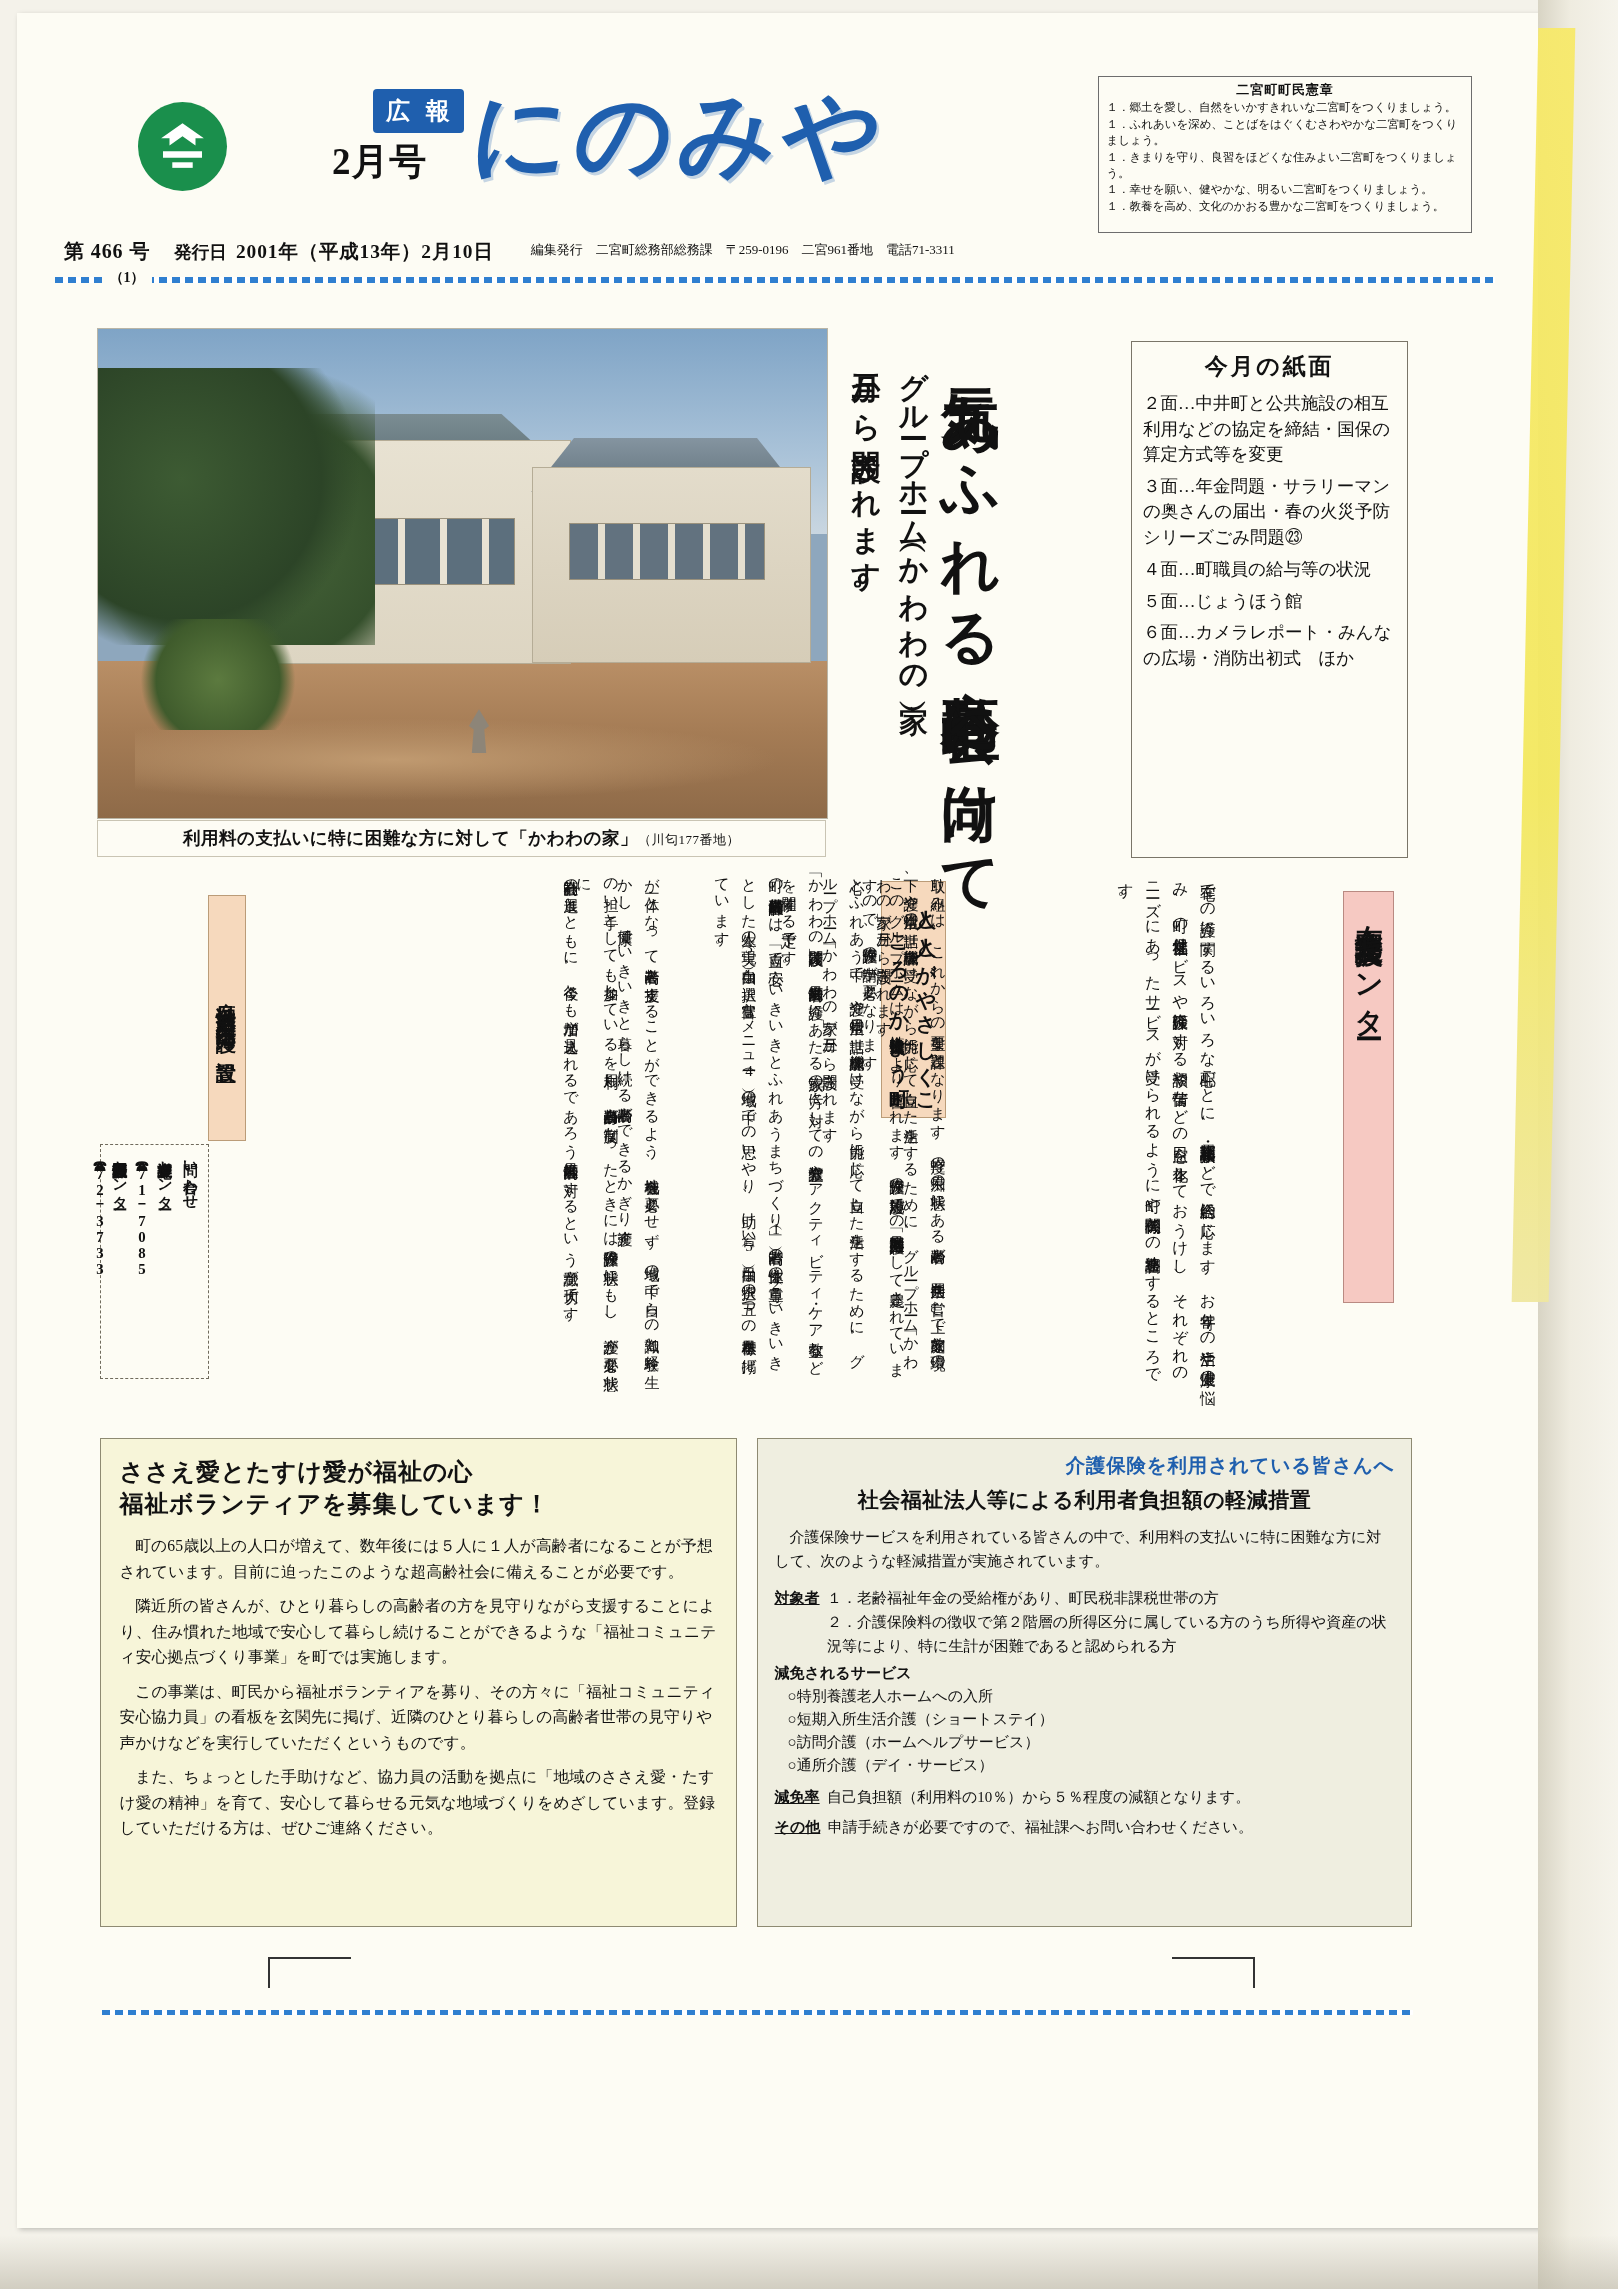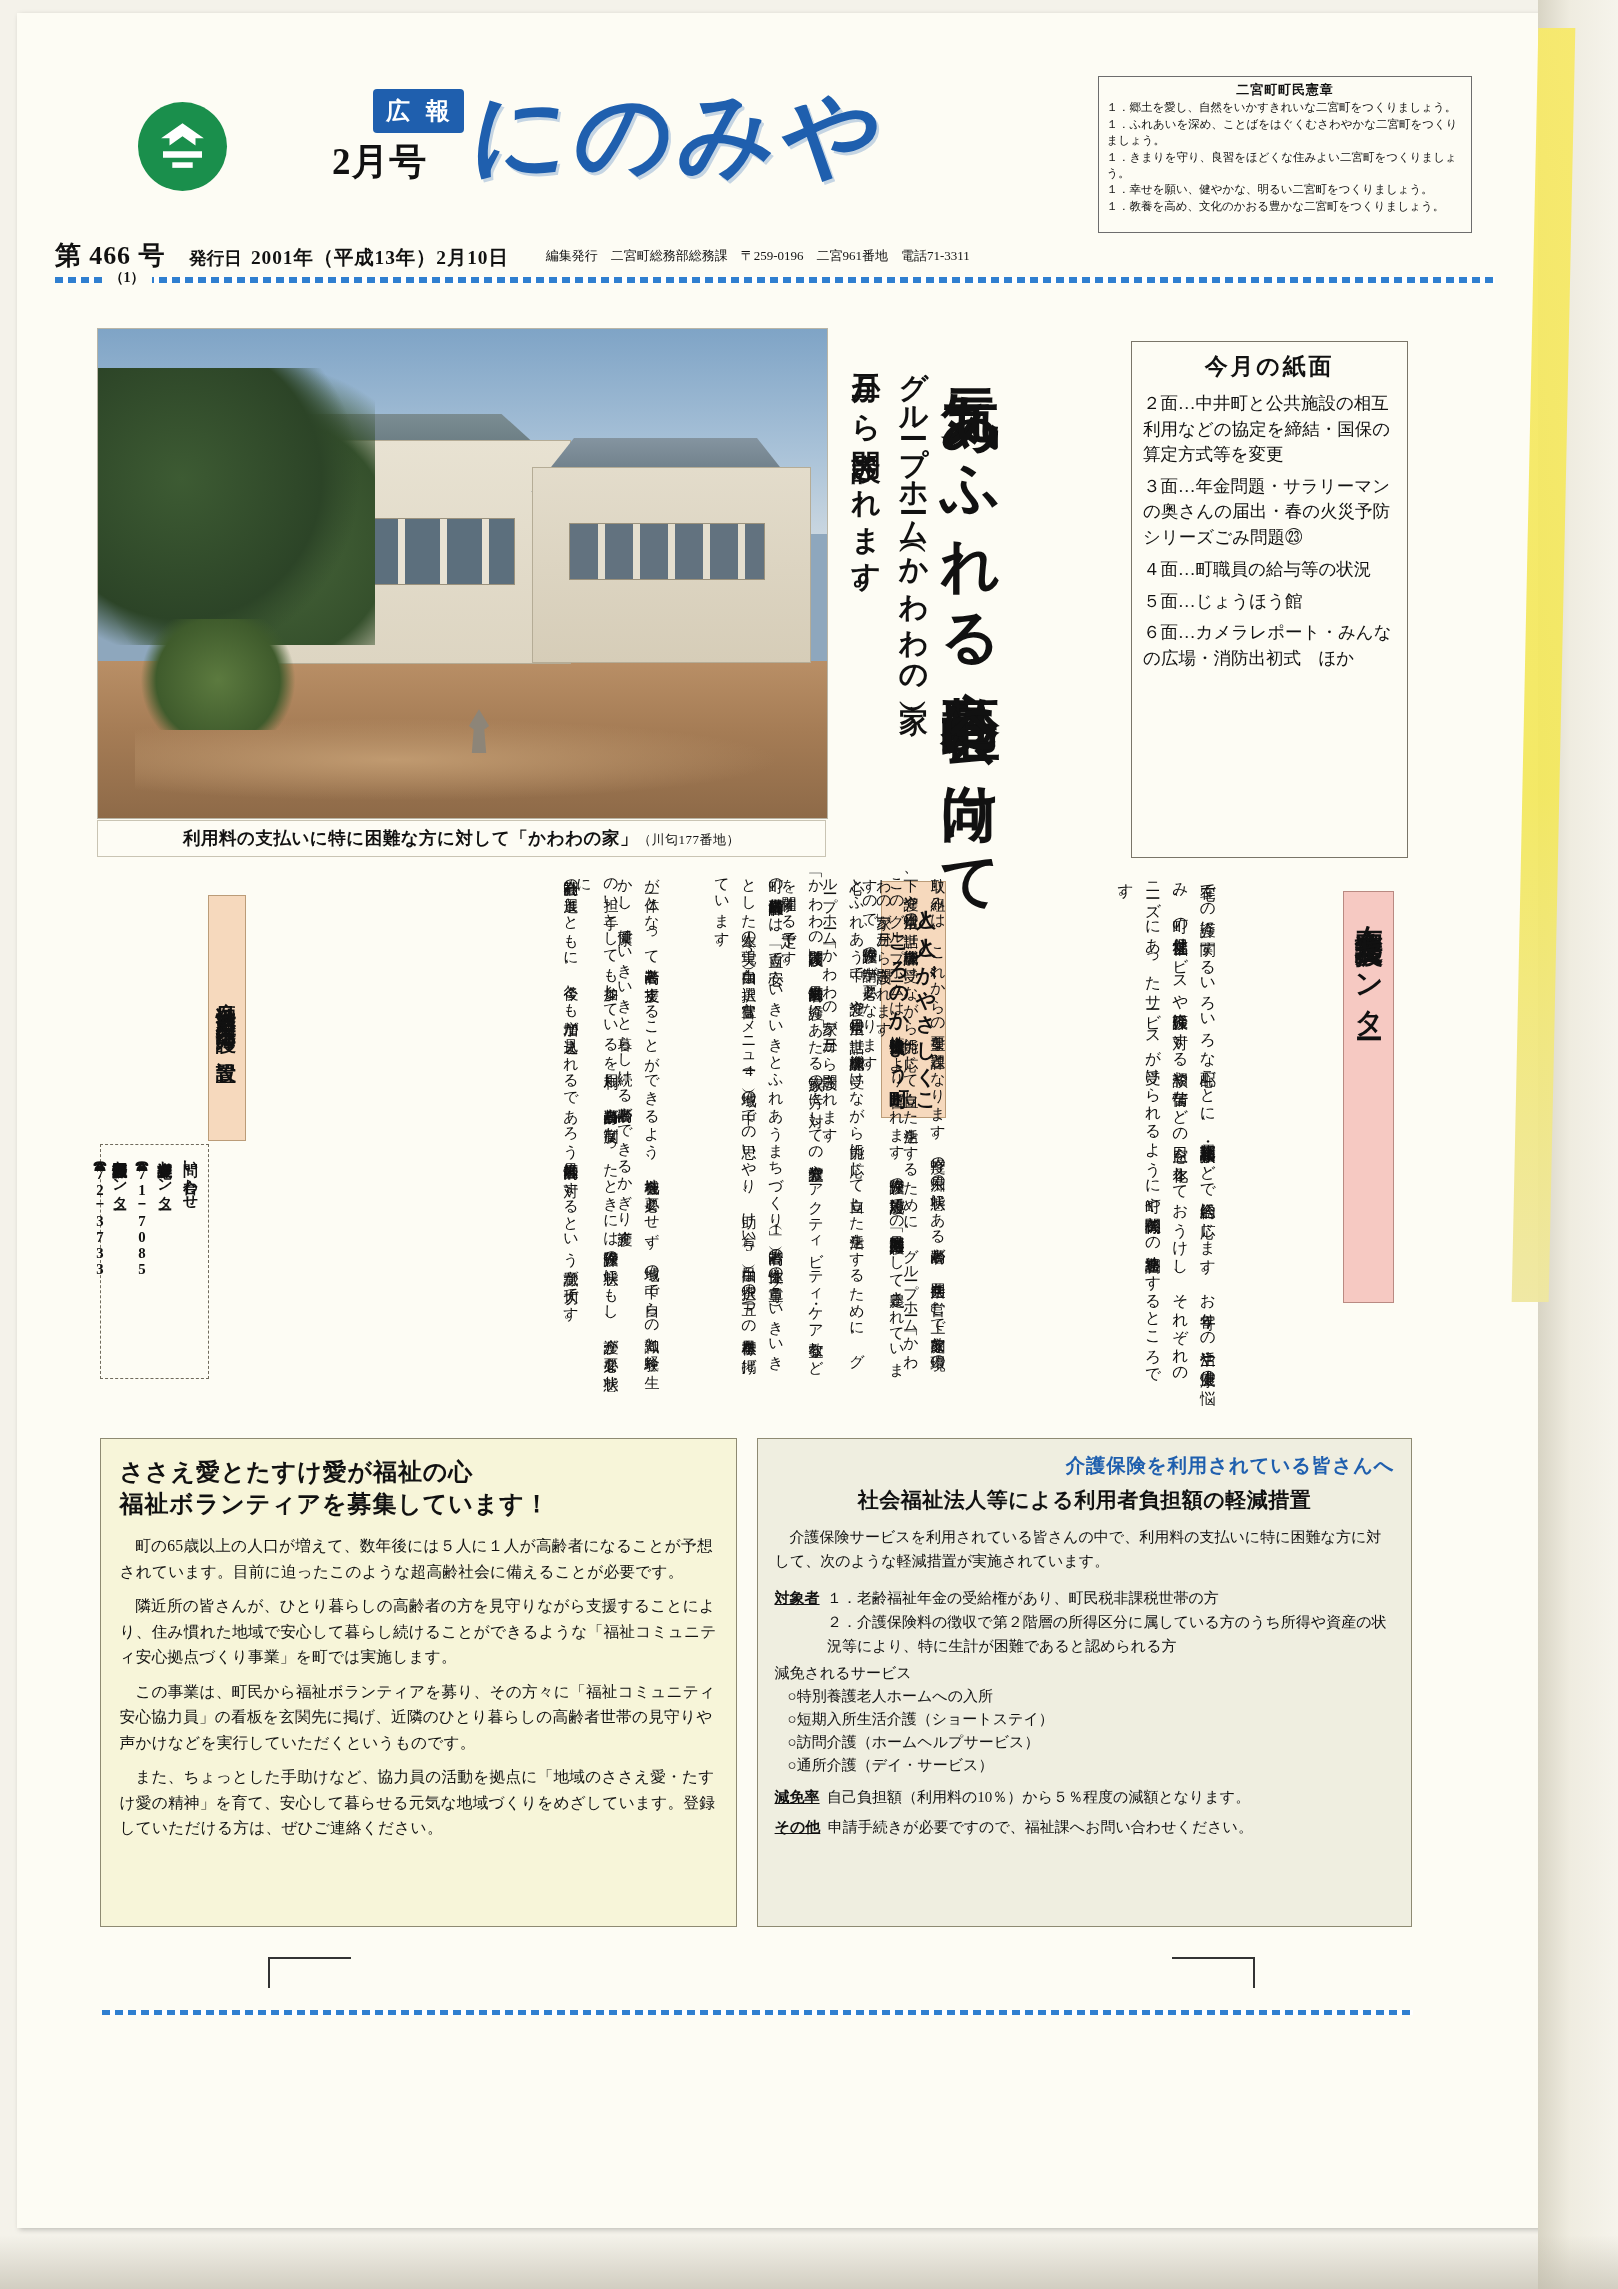--- a/index.html
+++ b/index.html
@@ -147,24 +147,25 @@
   
   .issue-line {
     position: absolute;
     left: 55px;
     top: 238px;
     width: 1440px;
     font-size: 0;
   }
   .issue-no {
     display: inline-block;
-    font-size: 26px;
+    font-size: 20px;
     font-weight: bold;
     letter-spacing: 0.9px;
     margin-right: 24px;
+    margin-left: 9px;
   }
   .issue-date-label {
     display: inline-block;
     font-size: 17.5px;
     font-weight: bold;
     margin-right: 9.2px;
   }
   .issue-date {
     display: inline-block;
     font-size: 19.4px;
@@ -646,21 +647,21 @@
 
     <div class="kv">
       <span class="k">対象者</span>
       <span class="v">
         <span>１．老齢福祉年金の受給権があり、町民税非課税世帯の方</span><br>
         <span>２．介護保険料の徴収で第２階層の所得区分に属している方のうち所得や資産の状況等により、特に生計が困難であると認められる方</span>
       </span>
     </div>
 
     <div>
-      <div style="font-weight:normal; font-size:15px;">減免されるサービス</div>
+      <div style="font-weight:bold; font-size:15px;">減免されるサービス</div>
       <ul class="svc-list">
         <li>○特別養護老人ホームへの入所</li>
         <li>○短期入所生活介護（ショートステイ）</li>
         <li>○訪問介護（ホームヘルプサービス）</li>
         <li>○通所介護（デイ・サービス）</li>
       </ul>
     </div>
 
     <div class="kv">
       <span class="k">減免率</span>

